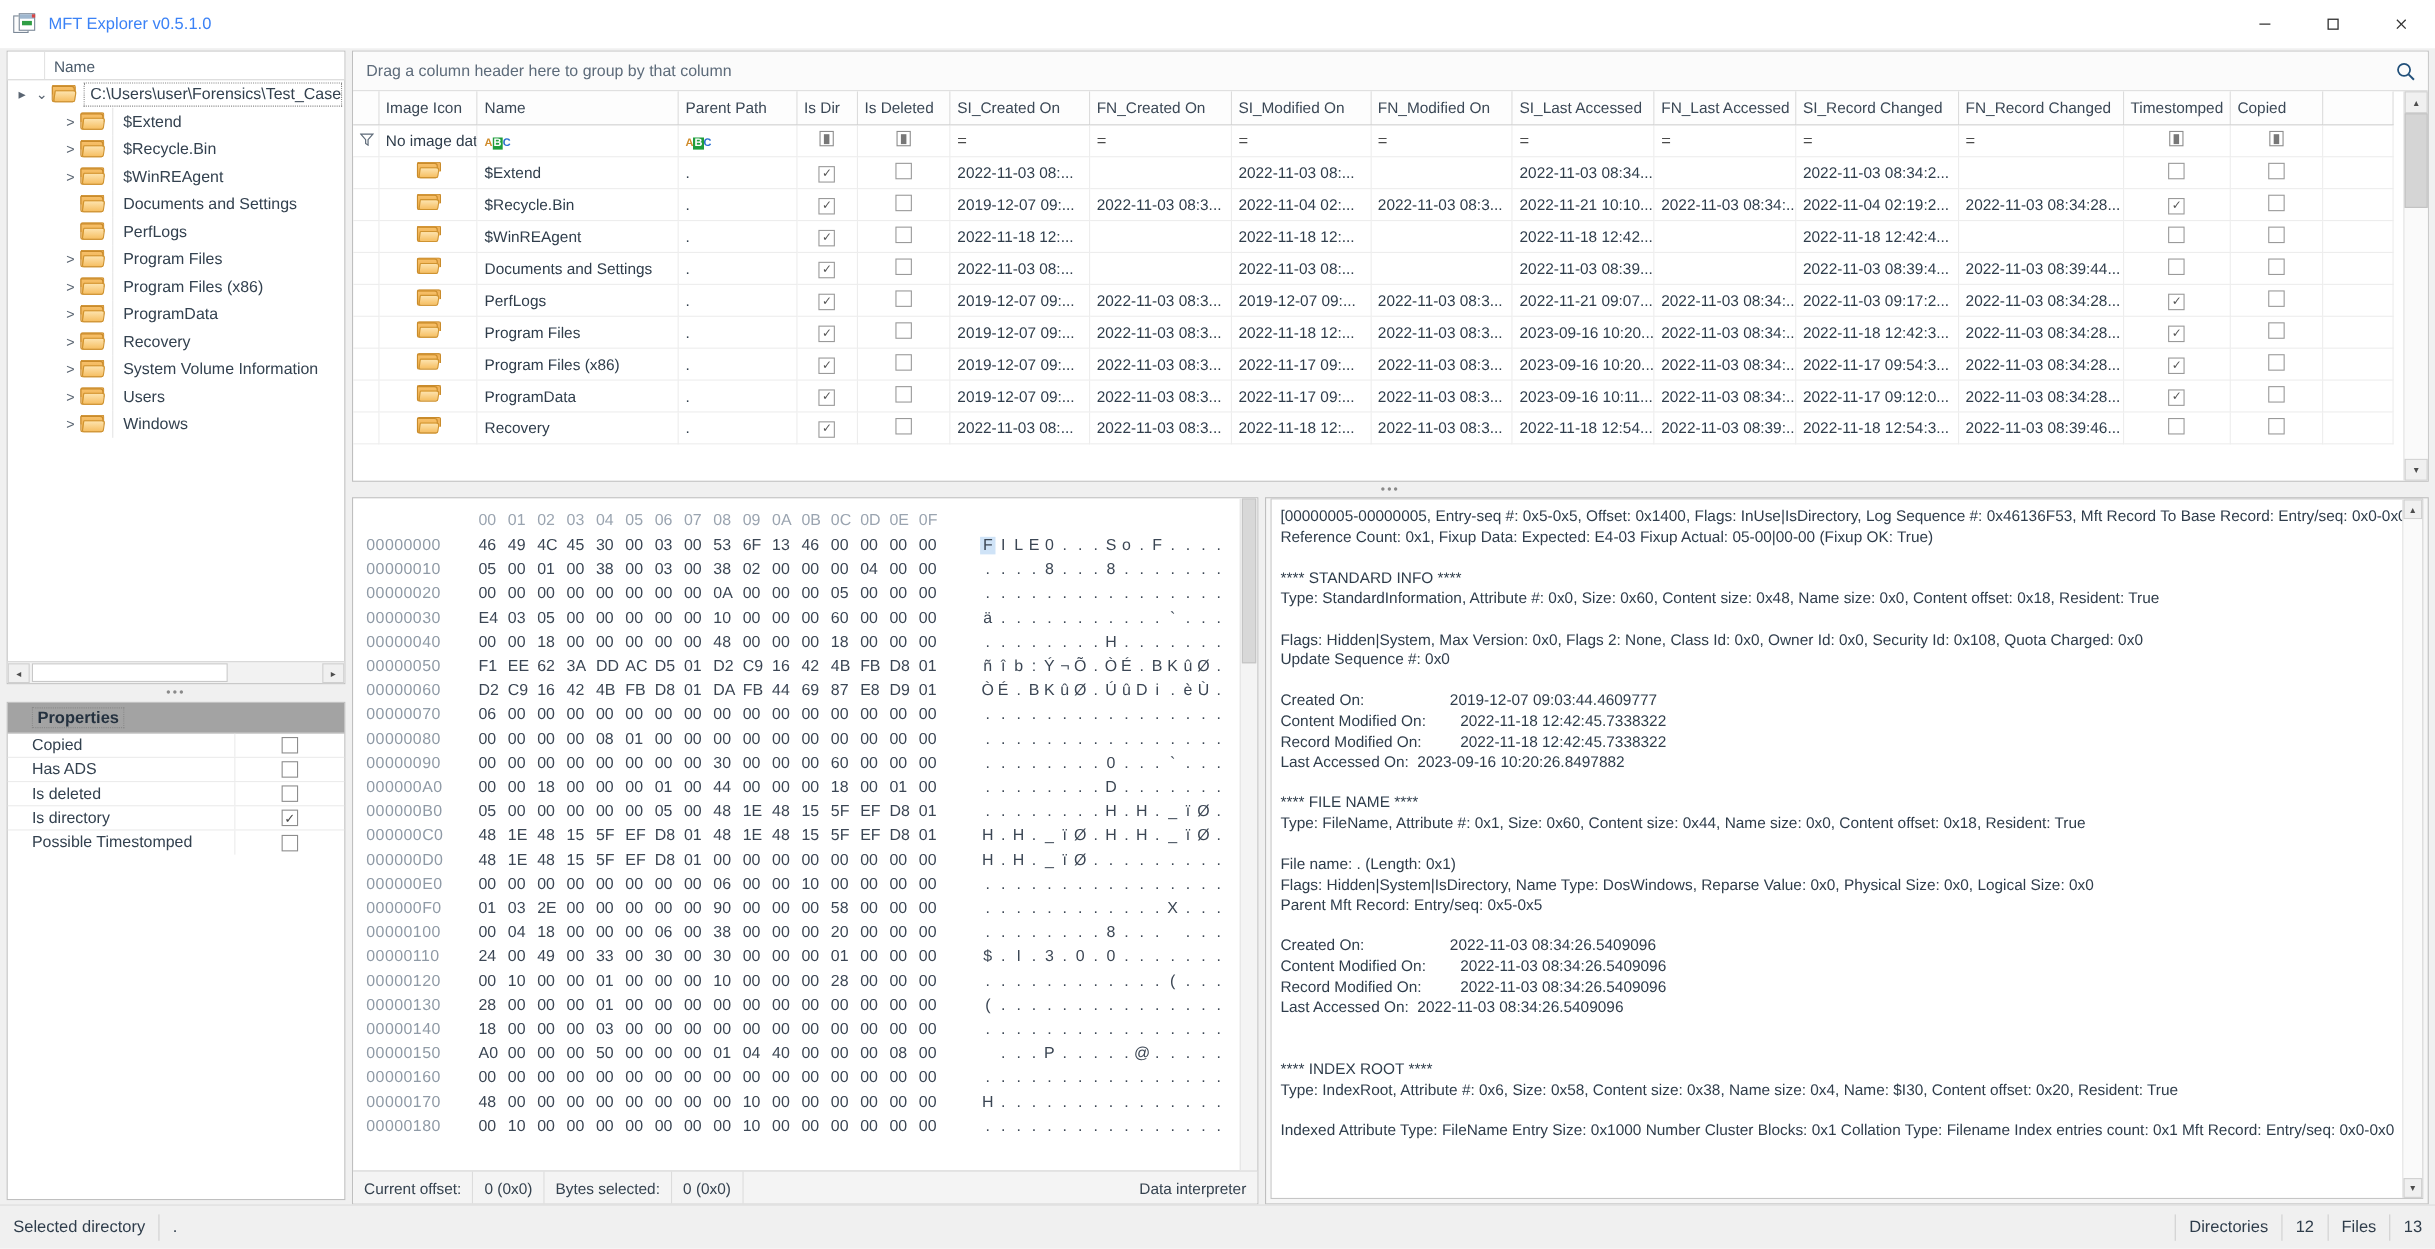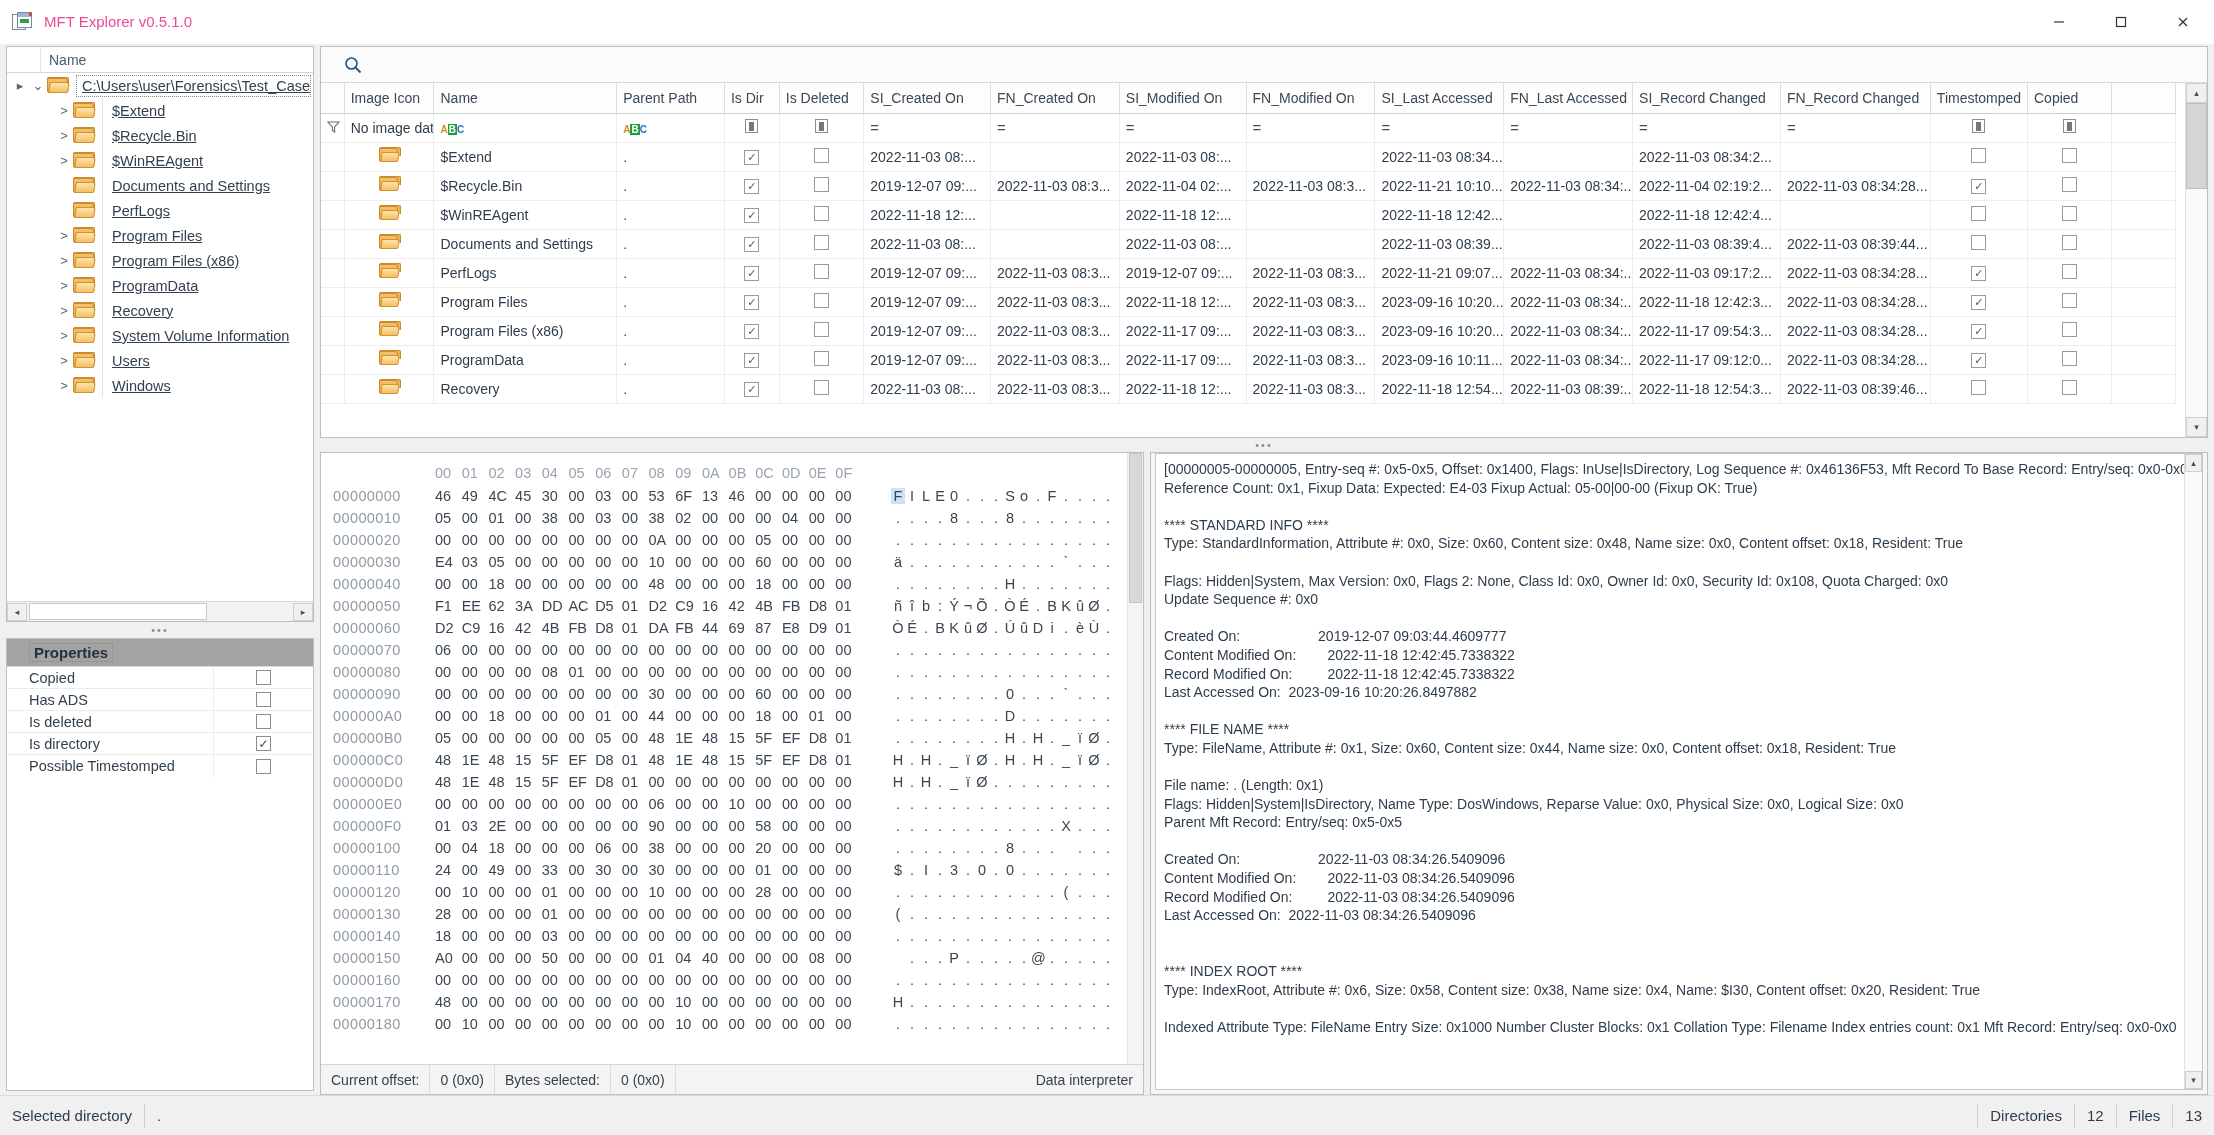--- a/index.html
+++ b/index.html
@@ -18,21 +18,21 @@
   .titlebar {
     height: 44px; background: #ffffff; display: flex; align-items: center;
     border-bottom: 1px solid #ffffff; flex: 0 0 44px;
   }
   .titlebar .tb-icon { width: 22px; height: 20px; margin-left: 12px; margin-right: 10px; position: relative; }
   .tb-icon .sh { position:absolute; left:0; top:2px; width:14px; height:16px; border:1px solid #7a8796; background:#fdfdfd; }
   .tb-icon .sh2 { position:absolute; left:5px; top:0; width:15px; height:16px; border:1px solid #7a8796; background:#ffffff; }
   .tb-icon .bar { position:absolute; left:6px; top:1px; width:13px; height:4px; background:#9fb7cf; }
   .tb-icon .grn { position:absolute; left:8px; top:7px; width:9px; height:4px; background:#2f9e44; }
   .tb-icon .red { position:absolute; left:17px; top:1px; width:3px; height:3px; background:#d64545; }
-  .titlebar .tb-title { font-size: 15px; color:#ec4899; }
+  .titlebar .tb-title { font-size: 15px; color:#3b82f6; }
   .titlebar .spacer { flex:1; }
   .wbtn { width: 62px; height: 44px; display:flex; align-items:center; justify-content:center; color:#333; }
   .wbtn svg { display:block; }
 
   
   .menubar { height: 36px; flex: 0 0 36px; background:#f0f0f0; display:flex; align-items:center; padding-left: 10px; }
   .menubar .mi { padding: 5px 14px; font-size: 15px; color:#1d2b3a; }
 
   
   .body { flex: 1; display: flex; min-height: 0; background:#f0f0f0; padding: 0 0 0 0; }
@@ -43,21 +43,21 @@
   .tree-head { height: 26px; border-bottom:1px solid #d6d6d6; display:flex; align-items:center; background:#fff; font-size:14px; color:#4a5a6a; }
   .tree-head .c1 { width: 34px; border-right:1px solid #e3e3e3; height:100%; }
   .tree-head .c2 { padding-left: 8px; }
   .tree-body { flex:1; overflow:hidden; position:relative; }
   .tnode { height: 25px; display:flex; align-items:center; font-size:14.5px; color:#33414f; }
   .tnode .exp { width:18px; text-align:center; color:#5a6572; font-size:13px; flex:0 0 18px; }
   .tnode .fold { width:22px; height:17px; flex:0 0 22px; margin-right:7px; position:relative; }
   .fold .back { position:absolute; left:0; top:1px; width:21px; height:15px; background:linear-gradient(#f7c06a,#e9a83f); border:1px solid #c98b2b; border-radius: 1px 3px 2px 2px; }
   .fold .tab  { position:absolute; left:0; top:0px; width:9px; height:4px; background:#f0b35a; border:1px solid #c98b2b; border-bottom:none; border-radius:2px 2px 0 0;}
   .fold .front{ position:absolute; left:2px; top:5px; width:20px; height:11px; background:linear-gradient(#fde3ae,#f6bf63); border:1px solid #cf9330; border-radius:1px 3px 2px 2px; transform: skewX(-8deg); }
-  .tnode .lbl { border-left:1px solid #e5e5e5; height:100%; display:flex; align-items:center; padding-left:9px; flex:1;text-decoration:underline; }
+  .tnode .lbl { border-left:1px solid #e5e5e5; height:100%; display:flex; align-items:center; padding-left:9px; flex:1; }
   .tnode.root .lbl { border:1px dotted #8a8a8a; height:22px; padding-left:5px; flex:0 0 auto; }
   .tree-hsb { height:20px; border-top:1px solid #d6d6d6; background:#f2f2f2; display:flex; align-items:center; }
   .tree-hsb .arw { width:20px; height:18px; display:flex;align-items:center;justify-content:center;font-size:9px;color:#4d4d4d;background:#f0f0f0;border:1px solid #cfcfcf;}
   .tree-hsb .thumb { width:178px; height:17px; background:#fff; border:1px solid #c8c8c8; margin:0 2px; }
   .tree-hsb .track { flex:1; }
   .splitdots { height: 16px; display:flex; align-items:center; justify-content:center; color:#8a8a8a; letter-spacing:2px; font-size:11px; }
 
   .props-box { background:#fff; border:1px solid #bfbfbf; flex:1; display:flex; flex-direction:column; margin-bottom:4px; }
   .props-head { height:28px; display:flex; align-items:center; padding-left:22px; border-bottom:1px solid #d9d9d9; background:#a3a3a3; }
   .props-head .ptitle { font-weight:bold; font-size:15px; color:#24313f; border:1px dotted #8a8a8a; padding:0 4px; }
@@ -357,20 +357,21 @@
             </span>
         </div>
       </div>
 
     </div>
 
     <div class="mainpane">
 
       <div class="grid-box">
         <div class="group-bar">
+          <span class="gb-text">Drag a column header here to group by that column</span>
           <span class="srch">
             <svg width="20" height="20" viewBox="0 0 20 20">
                 <circle cx="8.5" cy="8.5" r="5.5" fill="none" stroke="#21507a" stroke-width="1.6"></circle>
                 <line x1="12.6" y1="12.6" x2="17.5" y2="17.5" stroke="#21507a" stroke-width="1.8"></line>
               </svg>
           </span>
         </div>
 
         <div class="grid-scrollwrap">
           <div class="grid-inner">

